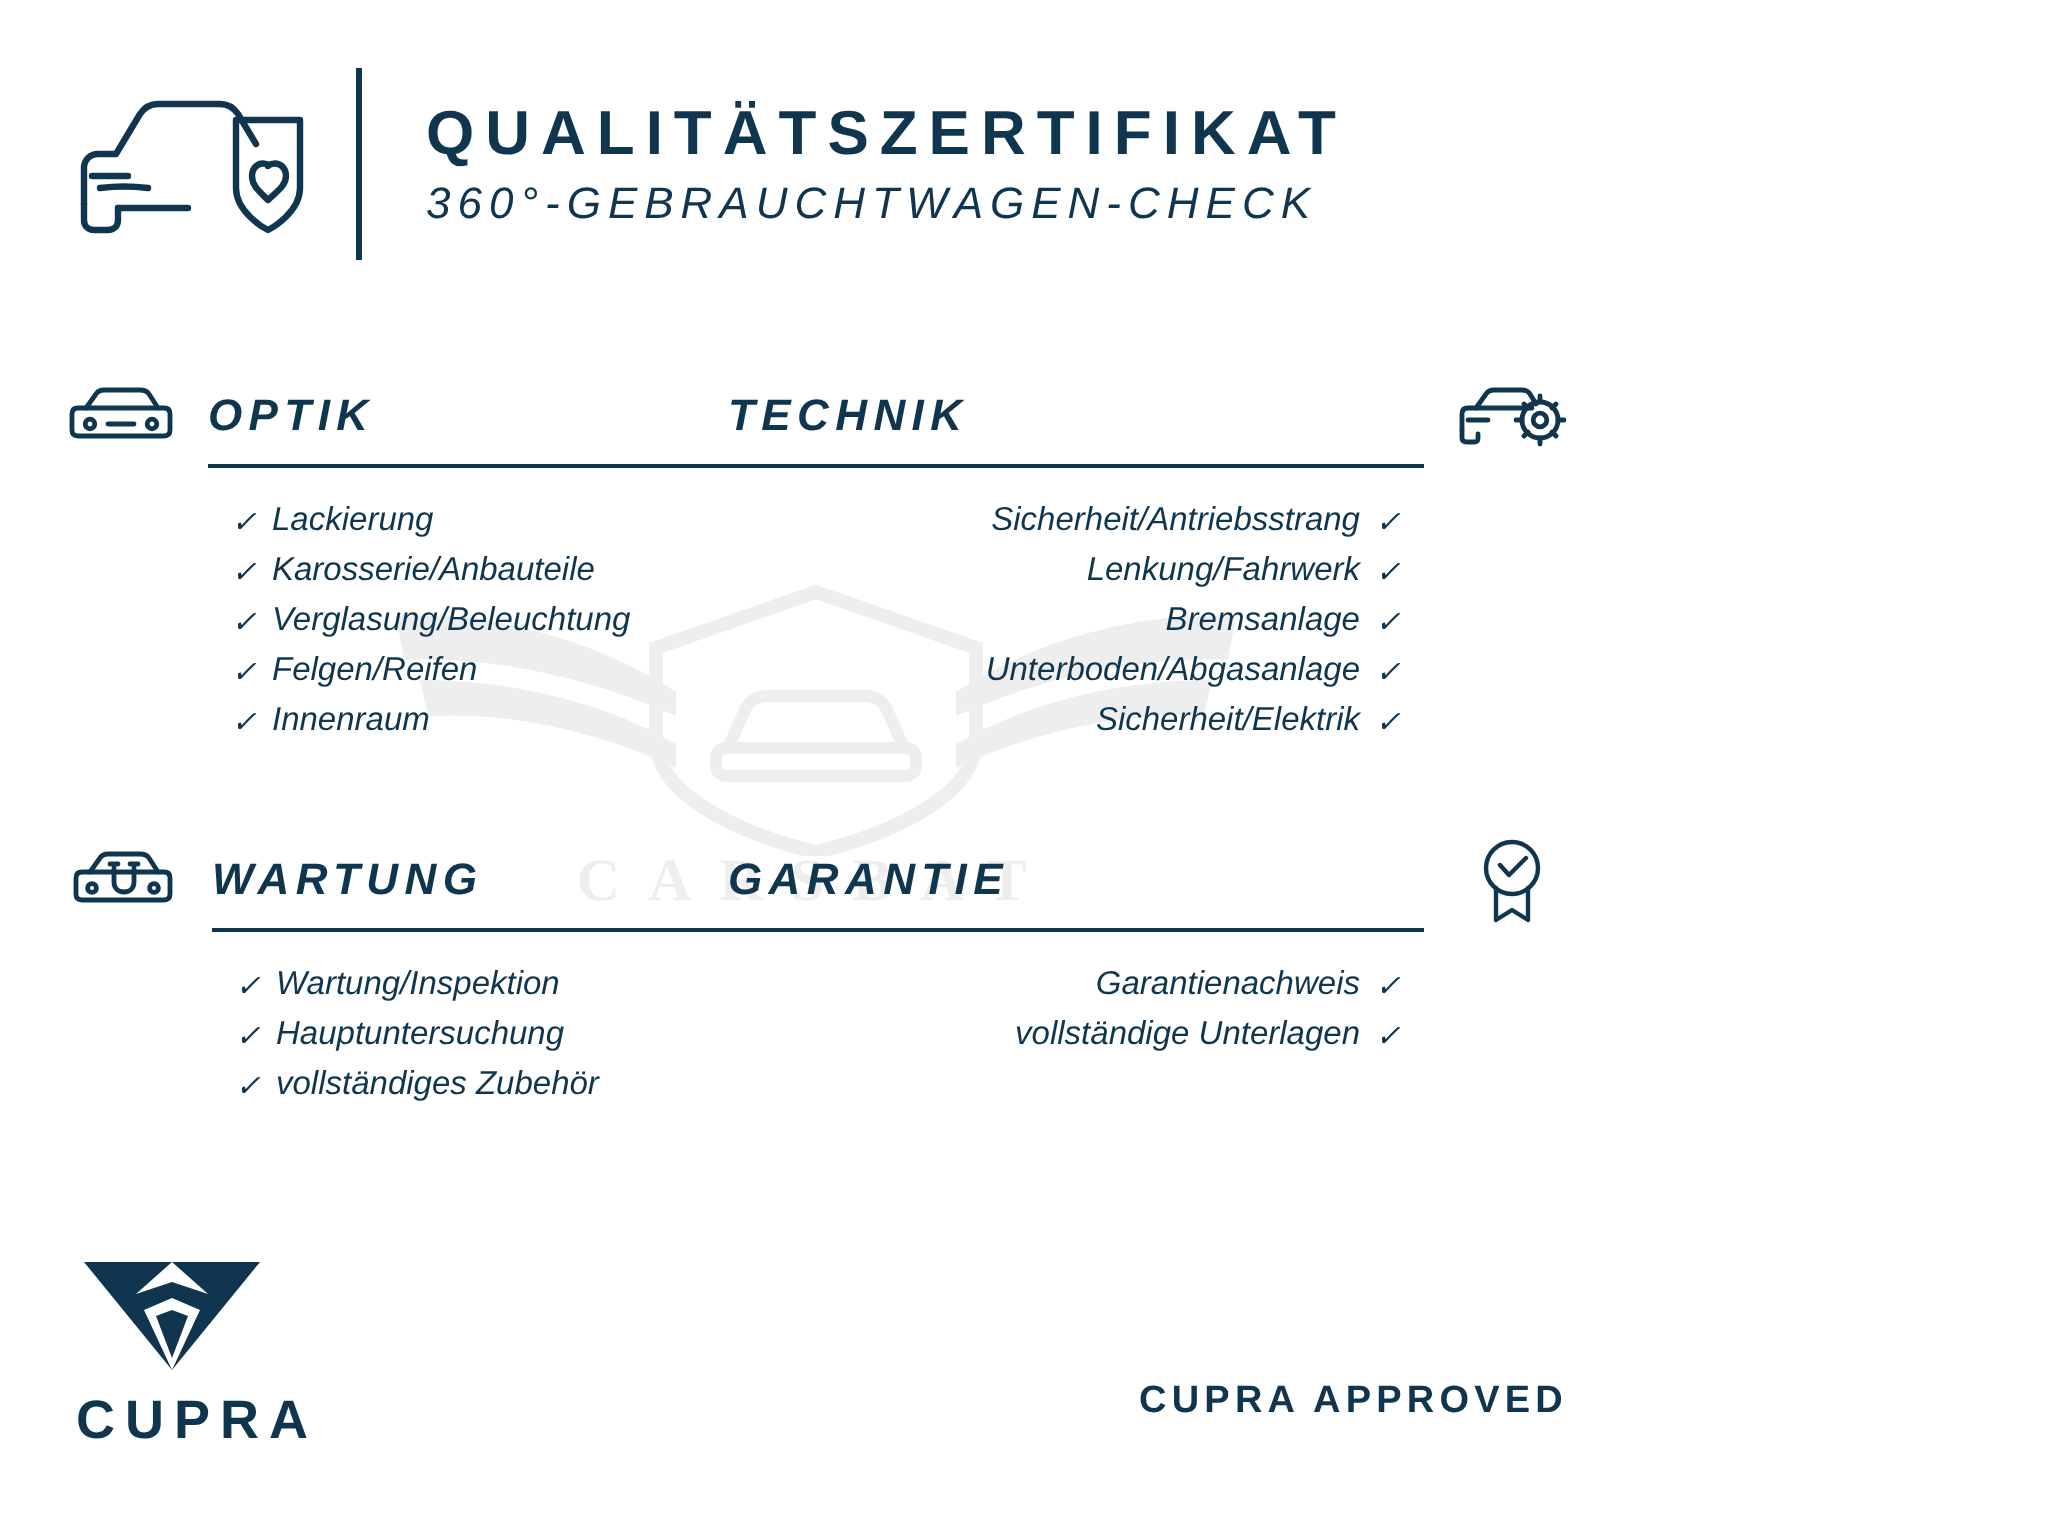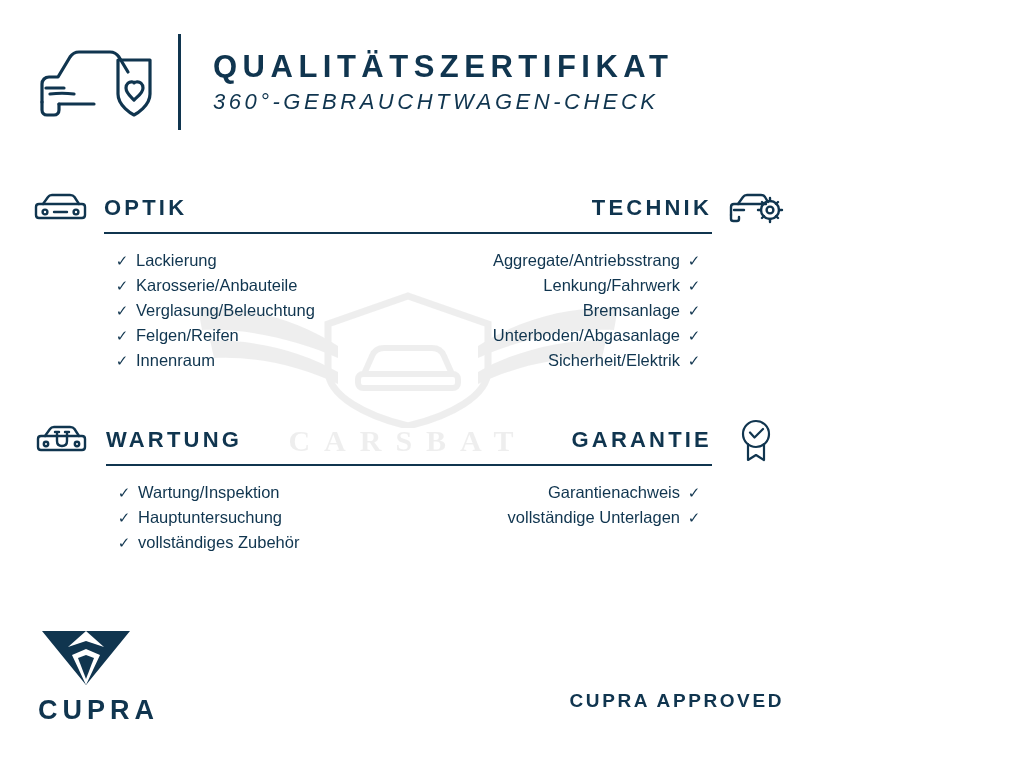--- a/index.html
+++ b/index.html
@@ -88,20 +88,21 @@
     letter-spacing: 3.5px;
     line-height: 1.35;
     color: #10354f;
     font-weight: normal;
   }
 
   
   .section {
     position: absolute;
     z-index: 2;
+    font-style: italic;
   }
   .sec-optik    { left: 30px;  top: 188px; width: 430px; }
   .sec-technik  { right: 30px; top: 188px; width: 430px; }
   .sec-wartung  { left: 32px;  top: 420px; width: 430px; }
   .sec-garantie { right: 30px; top: 420px; width: 430px; }
 
   .sec-head {
     display: flex;
     align-items: center;
     height: 40px;
@@ -118,21 +119,20 @@
   }
   .sec-title {
     flex: 1 1 auto;
     font-size: 22px;
     font-weight: bold;
     letter-spacing: 3.2px;
     color: #10354f;
     padding: 0 8px 0 14px;
   }
   .sec-head.right .sec-title {
-    text-align: right;
     padding: 0 14px 0 8px;
   }
   .sec-rule {
     height: 2px;
     background: #10354f;
     margin-top: 4px;
     margin-left: 74px;
   }
   .sec-rule.right {
     margin-left: 0;
@@ -279,21 +279,21 @@
           <circle cx="42" cy="20" r="3.4"></circle>
           <path d="M42 8 L42 11 M42 29 L42 32 M30 20 L33 20 M51 20 L54 20 M34 12 L36 14 M48 26 L50 28 M50 12 L48 14 M36 26 L34 28"></path>
         </svg>
       </div>
       <div class="sec-title">TECHNIK</div>
     </div>
     <div class="sec-rule right"></div>
     <ul class="items right">
       <li class="item">
         <span class="check">✓</span>
-        <span class="label">Aggregate/Antriebsstrang</span>
+        <span class="label">Sicherheit/Antriebsstrang</span>
       </li>
       <li class="item">
         <span class="check">✓</span>
         <span class="label">Lenkung/Fahrwerk</span>
       </li>
       <li class="item">
         <span class="check">✓</span>
         <span class="label">Bremsanlage</span>
       </li>
       <li class="item">

